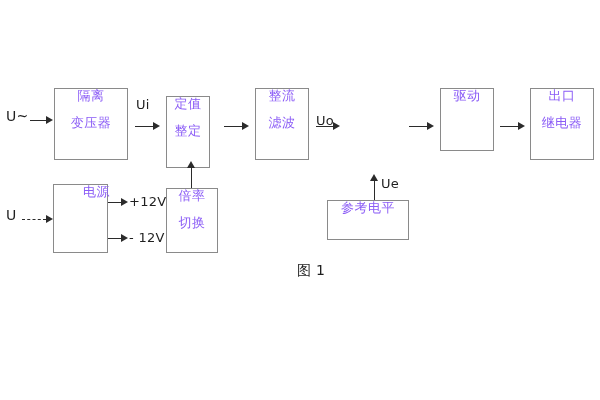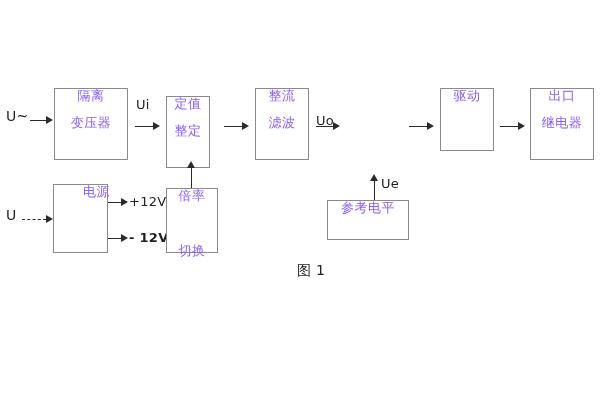--- a/index.html
+++ b/index.html
@@ -137,23 +137,23 @@
   <div class="block single" style="left:53px; top:184px; width:55px; height:69px;padding-left:32px;">
     <span class="ln">电源</span>
   </div>
 
   <div class="hline" style="left:108px; top:202px; width:14px;"></div>
   <div class="arrow-r" style="left:121px; top:198px;"></div>
   <div class="lbl" style="left:129px; top:194px;">+12V</div>
 
   <div class="hline" style="left:108px; top:238px; width:14px;"></div>
   <div class="arrow-r" style="left:121px; top:234px;"></div>
-  <div class="lbl" style="left:129px; top:230px;font-weight:bold;">- 12V</div>
+  <div class="lbl" style="left:129px; top:230px;">- 12V</div>
 
-  <div class="block" style="left:166px; top:188px; width:52px; height:65px;gap:28px;">
+  <div class="block" style="left:166px; top:188px; width:52px; height:65px;">
     <span class="ln">倍率</span>
     <span class="ln">切换</span>
   </div>
 
   <div class="vline" style="left:191px; top:168px; height:20px;"></div>
   <div class="arrow-u" style="left:187px; top:161px;"></div>
 
   <div class="block single" style="left:327px; top:200px; width:82px; height:40px;">
     <span class="ln">参考电平</span>
   </div>

